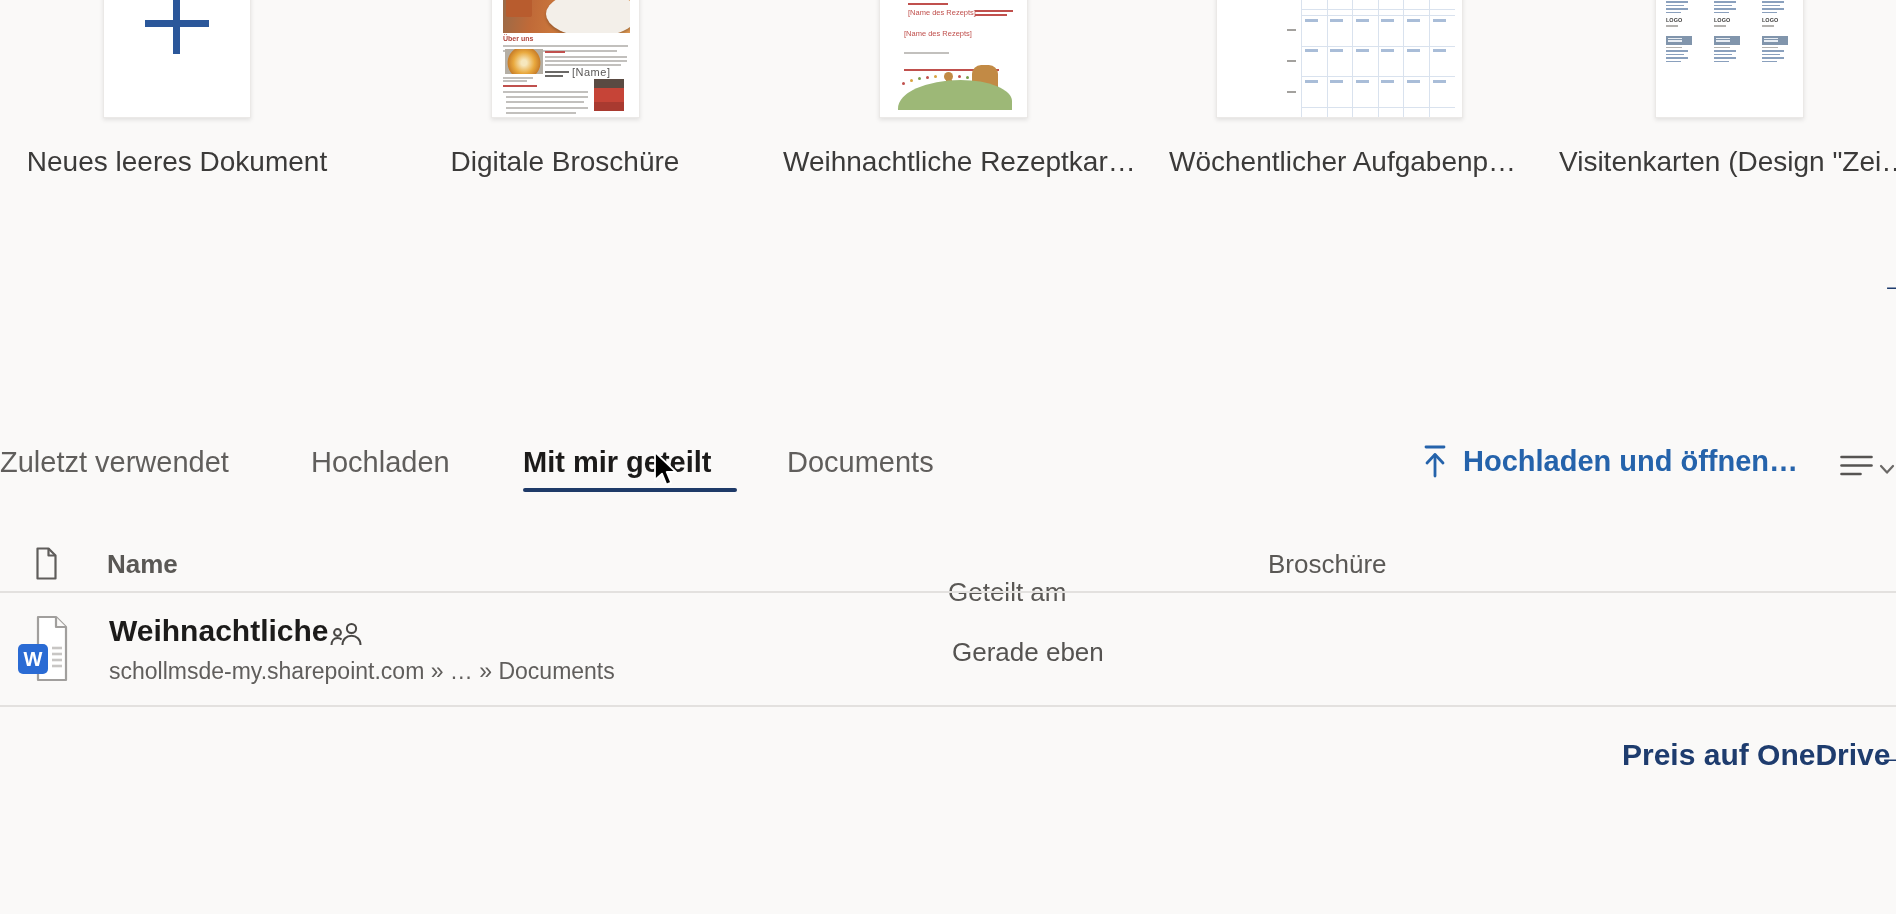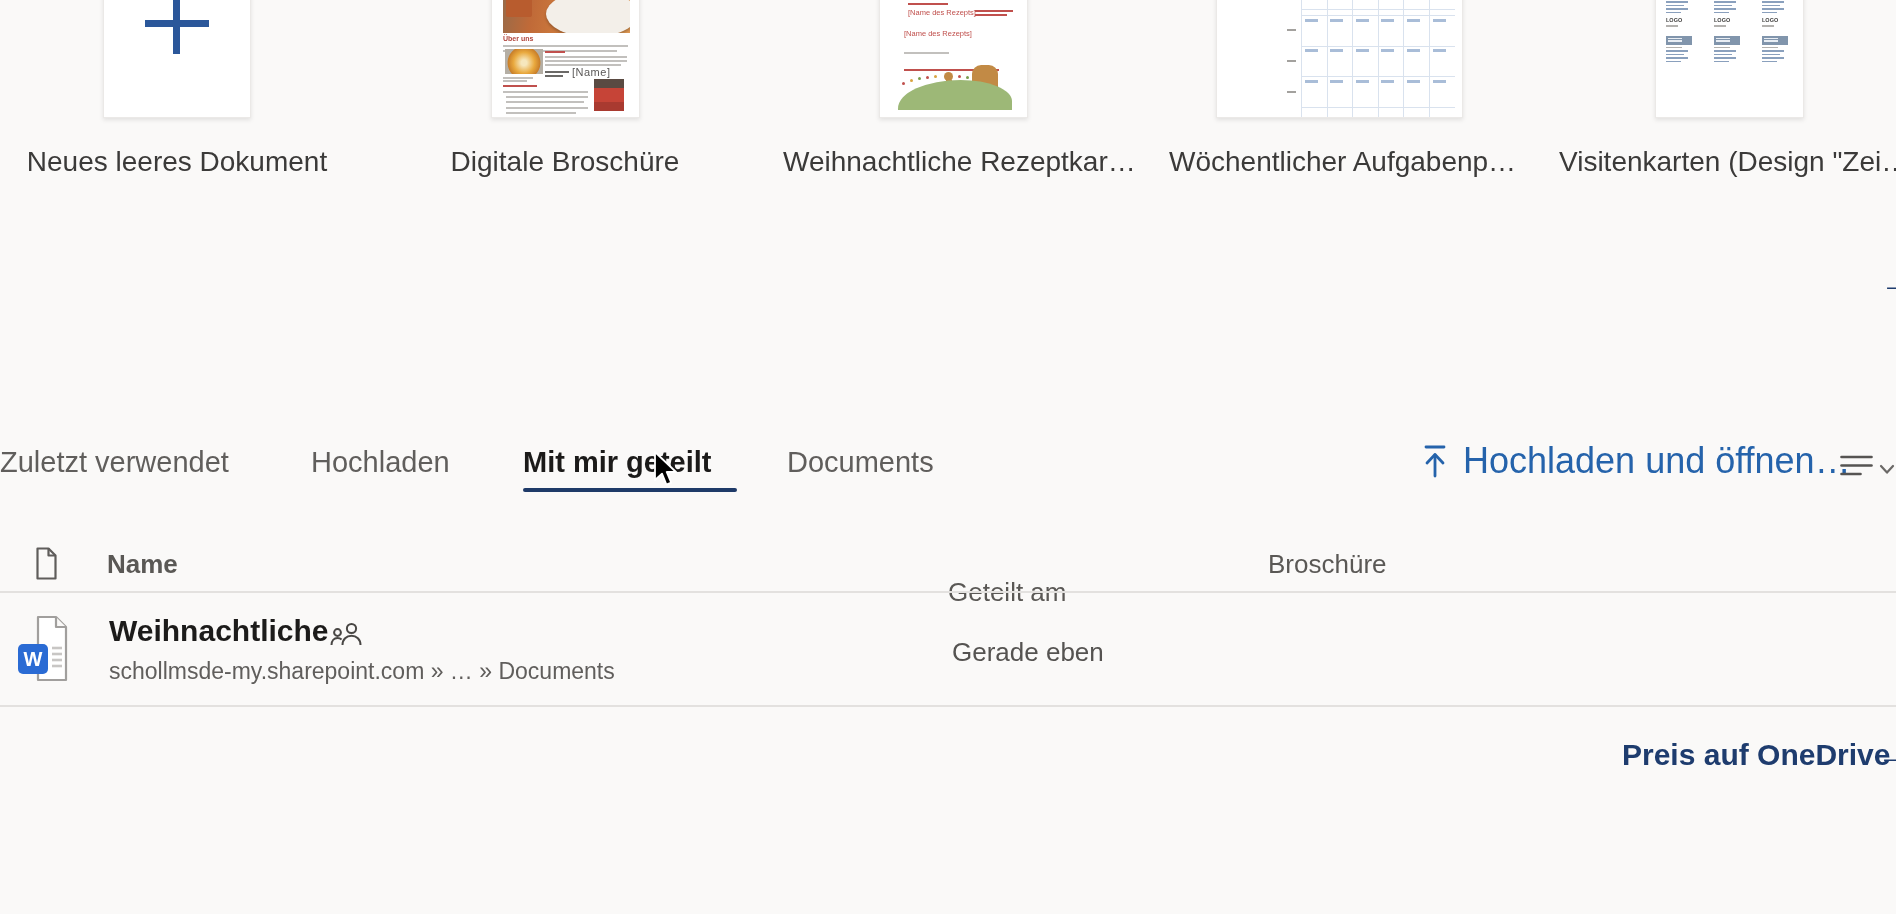--- a/index.html
+++ b/index.html
@@ -59,21 +59,21 @@
   .v-bar i{display:block; height:1.5px; background:#e8edf3; margin:1px 0; width:14px;}
   
   .navy-link{position:absolute; font-size:30px; font-weight:bold; color:#1e3c6e; white-space:nowrap; cursor:pointer;}
   .arrow-cut{position:absolute; font-size:30px; font-weight:bold; color:#1e3c6e; cursor:pointer;}
   
   .tab{position:absolute; top:446px; font-size:29px; color:#605e5c; white-space:nowrap; cursor:pointer;}
   .tab.active{color:#1b1a19; font-weight:bold;}
   .tab-underline{position:absolute; left:523px; top:488px; width:214px; height:4px; background:#1e3a68; border-radius:2px;}
   
   .upload{position:absolute; left:1422px; top:443px; display:flex; align-items:flex-start; gap:15px; cursor:pointer;}
-  .upload span{font-size:36px; font-weight:400; color:#2563ab; white-space:nowrap; line-height:36px;}
+  .upload span{font-size:29px; font-weight:700; color:#2563ab; white-space:nowrap; line-height:36px;}
   .view-list{position:absolute; left:1840px; top:454px; cursor:pointer;}
   .view-chevron{position:absolute; left:1879px; top:461px; cursor:pointer;}
   
   .col-head{position:absolute; top:549px; font-size:26px; color:#5a5855; white-space:nowrap;}
   .divider{position:absolute; left:0; width:1896px; height:2px; background:#e3e1df;}
   .doc-ic{position:absolute; left:34px; top:547px;}
   .word-ic{position:absolute; left:15px; top:612px;}
   .file-name{position:absolute; left:109px; top:614px; font-size:30px; font-weight:600; color:#1c1b1a; white-space:nowrap; cursor:pointer;}
   .file-path{position:absolute; left:109px; top:658px; font-size:23px; color:#605e5c; white-space:nowrap;}
   .shared-at{position:absolute; left:952px; top:637px; font-size:26px; color:#555351; white-space:nowrap;}

